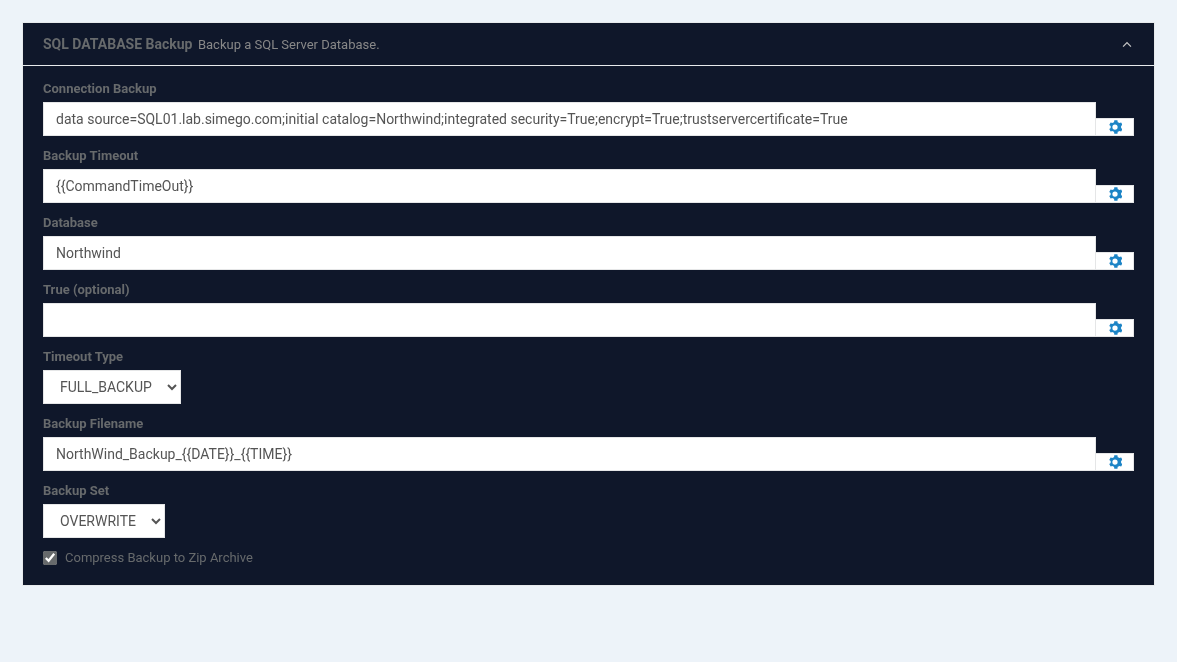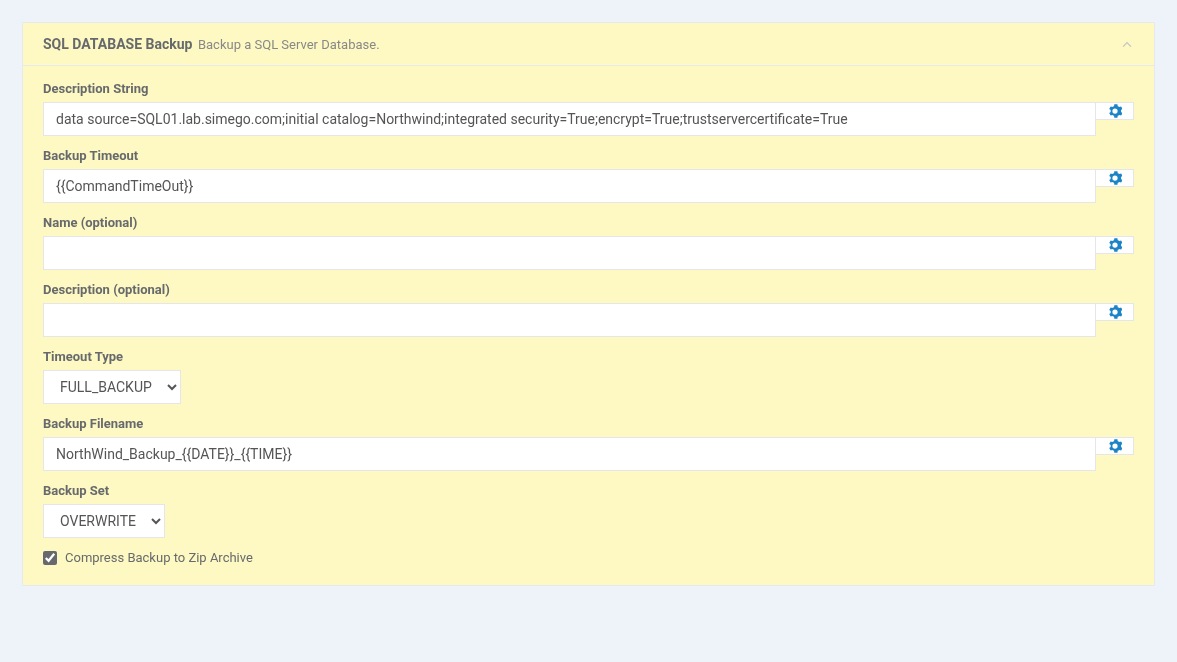--- a/index.html
+++ b/index.html
@@ -5,21 +5,21 @@
   * { box-sizing: border-box; }
   body {
     margin: 0;
     padding: 22px;
     background: #edf3f9;
     font-family: -apple-system, BlinkMacSystemFont, "Segoe UI", Roboto, "Helvetica Neue", Arial, sans-serif;
     font-size: 14px;
     color: #676a6c;
   }
   .panel {
-    background: #fef9c3;
+    background: #0f172a;
     border: 1px solid #e7eaec;
   }
   .panel-header {
     display: flex;
     align-items: center;
     justify-content: space-between;
     padding: 13px 20px;
     border-bottom: 1px solid #e7eaec;
   }
   .panel-title {
@@ -46,21 +46,21 @@
   .form-group:last-child { margin-bottom: 0; }
   .form-label {
     display: block;
     font-weight: 700;
     font-size: 13px;
     color: #676a6c;
     margin-bottom: 6px;
   }
   .input-row {
     display: flex;
-    align-items: flex-start;
+    align-items: flex-end;
   }
   .text-input, .select-input {
     flex: 1 1 auto;
     height: 34px;
     padding: 6px 12px;
     font-size: 14px;
     color: #555;
     background: #fff;
     border: 1px solid #e5e6e7;
     border-radius: 0;
@@ -113,21 +113,21 @@
         <svg viewBox="0 0 16 16" fill="currentColor">
             <path d="M3 10.5l5-5 5 5-1 1-4-4-4 4z"></path>
           </svg>
       </span>
     </span>
   </div>
 
   <div class="panel-body">
 
     <div class="form-group">
-      <label class="form-label">Description String</label>
+      <label class="form-label">Connection Backup</label>
       <div class="input-row">
         <input type="text" class="text-input" value="data source=SQL01.lab.simego.com;initial catalog=Northwind;integrated security=True;encrypt=True;trustservercertificate=True" style="">
         <button class="gear-btn">
           <span>
             <svg viewBox="0 0 16 16" fill="currentColor">
                 <path d="M8 5a3 3 0 100 6 3 3 0 000-6zm7 3c0 .4 0 .8-.1 1.1l1.7 1.3-1.6 2.8-2-.7c-.6.5-1.2.8-1.9 1l-.3 2.1H7.2l-.3-2.1c-.7-.2-1.3-.5-1.9-1l-2 .7-1.6-2.8 1.7-1.3C3 8.8 3 8.4 3 8s0-.8.1-1.1L1.4 5.6 3 2.8l2 .7c.6-.5 1.2-.8 1.9-1L7.2.4h3.6l.3 2.1c.7.2 1.3.5 1.9 1l2-.7 1.6 2.8-1.7 1.3c.1.3.1.7.1 1.1z"></path>
               </svg>
           </span>
         </button>
       </div>
@@ -140,48 +140,48 @@
         <button class="gear-btn">
           <span>
             <svg viewBox="0 0 16 16" fill="currentColor">
                 <path d="M8 5a3 3 0 100 6 3 3 0 000-6zm7 3c0 .4 0 .8-.1 1.1l1.7 1.3-1.6 2.8-2-.7c-.6.5-1.2.8-1.9 1l-.3 2.1H7.2l-.3-2.1c-.7-.2-1.3-.5-1.9-1l-2 .7-1.6-2.8 1.7-1.3C3 8.8 3 8.4 3 8s0-.8.1-1.1L1.4 5.6 3 2.8l2 .7c.6-.5 1.2-.8 1.9-1L7.2.4h3.6l.3 2.1c.7.2 1.3.5 1.9 1l2-.7 1.6 2.8-1.7 1.3c.1.3.1.7.1 1.1z"></path>
               </svg>
           </span>
         </button>
       </div>
     </div>
 
-
-    <div class="form-group">
-      <label class="form-label">Name (optional)</label>
+    <div class="form-group">
+      <label class="form-label">Database</label>
+      <div class="input-row">
+        <input type="text" class="text-input" value="Northwind" style="">
+        <button class="gear-btn">
+          <span>
+            <svg viewBox="0 0 16 16" fill="currentColor">
+                <path d="M8 5a3 3 0 100 6 3 3 0 000-6zm7 3c0 .4 0 .8-.1 1.1l1.7 1.3-1.6 2.8-2-.7c-.6.5-1.2.8-1.9 1l-.3 2.1H7.2l-.3-2.1c-.7-.2-1.3-.5-1.9-1l-2 .7-1.6-2.8 1.7-1.3C3 8.8 3 8.4 3 8s0-.8.1-1.1L1.4 5.6 3 2.8l2 .7c.6-.5 1.2-.8 1.9-1L7.2.4h3.6l.3 2.1c.7.2 1.3.5 1.9 1l2-.7 1.6 2.8-1.7 1.3c.1.3.1.7.1 1.1z"></path>
+              </svg>
+          </span>
+        </button>
+      </div>
+    </div>
+
+    <div class="form-group">
+      <label class="form-label">True (optional)</label>
       <div class="input-row">
         <input type="text" class="text-input" value="" style="">
         <button class="gear-btn">
           <span>
             <svg viewBox="0 0 16 16" fill="currentColor">
                 <path d="M8 5a3 3 0 100 6 3 3 0 000-6zm7 3c0 .4 0 .8-.1 1.1l1.7 1.3-1.6 2.8-2-.7c-.6.5-1.2.8-1.9 1l-.3 2.1H7.2l-.3-2.1c-.7-.2-1.3-.5-1.9-1l-2 .7-1.6-2.8 1.7-1.3C3 8.8 3 8.4 3 8s0-.8.1-1.1L1.4 5.6 3 2.8l2 .7c.6-.5 1.2-.8 1.9-1L7.2.4h3.6l.3 2.1c.7.2 1.3.5 1.9 1l2-.7 1.6 2.8-1.7 1.3c.1.3.1.7.1 1.1z"></path>
               </svg>
           </span>
         </button>
       </div>
     </div>
 
-    <div class="form-group">
-      <label class="form-label">Description (optional)</label>
-      <div class="input-row">
-        <input type="text" class="text-input" value="" style="">
-        <button class="gear-btn">
-          <span>
-            <svg viewBox="0 0 16 16" fill="currentColor">
-                <path d="M8 5a3 3 0 100 6 3 3 0 000-6zm7 3c0 .4 0 .8-.1 1.1l1.7 1.3-1.6 2.8-2-.7c-.6.5-1.2.8-1.9 1l-.3 2.1H7.2l-.3-2.1c-.7-.2-1.3-.5-1.9-1l-2 .7-1.6-2.8 1.7-1.3C3 8.8 3 8.4 3 8s0-.8.1-1.1L1.4 5.6 3 2.8l2 .7c.6-.5 1.2-.8 1.9-1L7.2.4h3.6l.3 2.1c.7.2 1.3.5 1.9 1l2-.7 1.6 2.8-1.7 1.3c.1.3.1.7.1 1.1z"></path>
-              </svg>
-          </span>
-        </button>
-      </div>
-    </div>
 
     <div class="form-group">
       <label class="form-label">Timeout Type</label>
       <select class="select-input">
         <option>FULL_BACKUP</option>
       </select>
     </div>
 
     <div class="form-group">
       <label class="form-label">Backup Filename</label>

